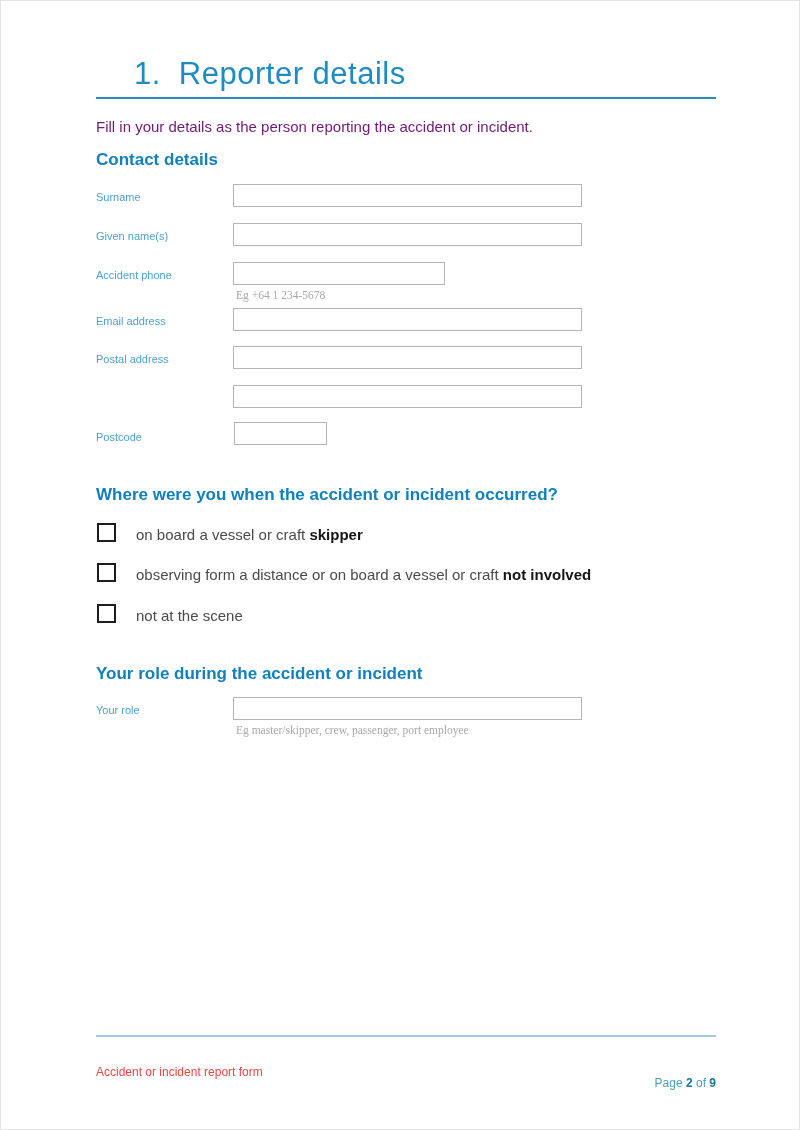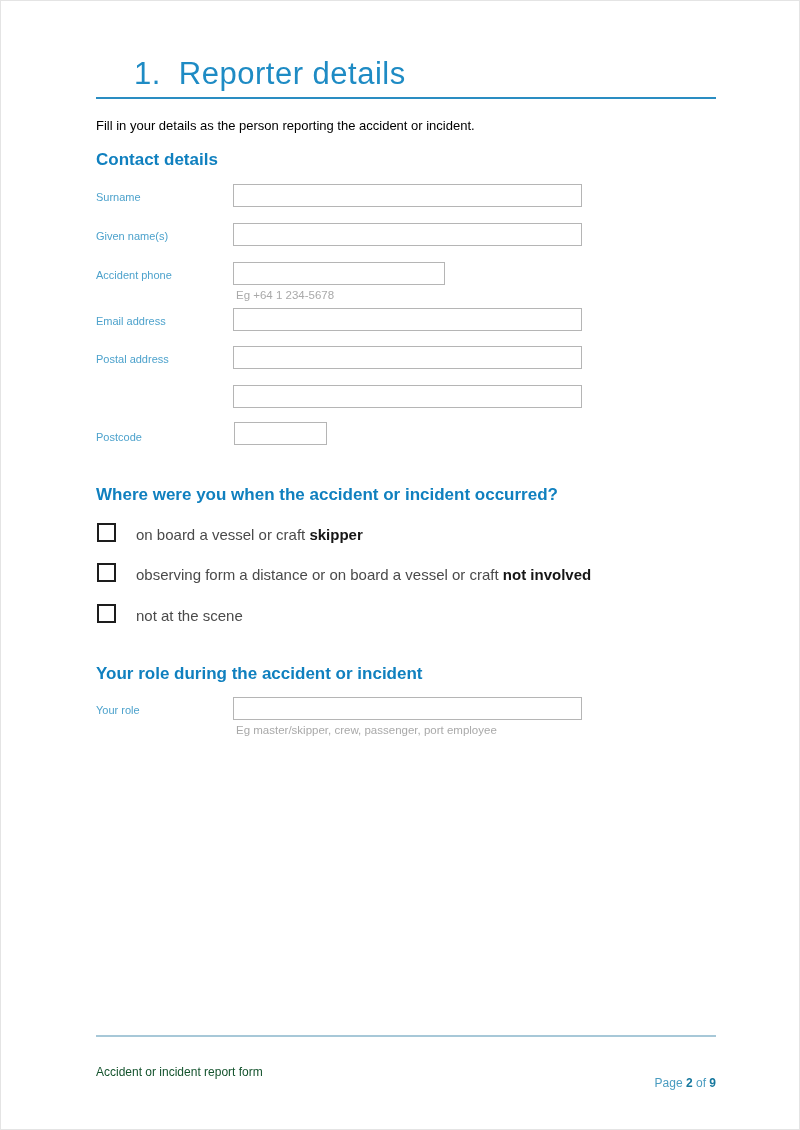--- a/index.html
+++ b/index.html
@@ -28,21 +28,21 @@
     white-space: nowrap;
     margin-left: 38px;
   }
   .doc-title .num { margin-right: 18px; }
   .title-rule {
     top: 96px; left: 0; width: 620px; height: 2px;
     background: #2a8dc2;
   }
   .intro {
     top: 117px; left: 0;
-    font-size: 13px; color: #000000;
+    font-size: 15px; color: #701a75;
   }
   .section-heading {
     font-size: 17px; font-weight: 700;
     color: #1080bf; white-space: nowrap;
   }
   .h-contact { top: 149px; left: 0; }
   .h-where   { top: 484px; left: 0; }
   .h-role    { top: 663px; left: 0; }
 
   .field-label {
@@ -56,21 +56,21 @@
     font-family: "Liberation Sans", sans-serif;
     font-size: 14px; color: #333;
     padding: 0 5px;
     outline: none;
   }
   .w-full  { left: 137px; width: 349px; }
   .w-phone { left: 137px; width: 212px; }
   .w-post  { left: 138px; width: 93px; }
 
   .hint {
-    font-size: 11.5px; color: #a9a9a9; white-space: nowrap;
+    font-size: 11.5px; color: #a9a9a9; white-space: nowrap; font-family: Liberation Serif, serif;
   }
 
   .checkbox {
     position: absolute; left: 1px;
     width: 19px; height: 19px;
     border: 2px solid #1d1d1d;
     background: #ffffff;
     cursor: pointer;
   }
   .check-label {
@@ -78,21 +78,21 @@
     font-size: 15px; color: #4a4a4a; white-space: nowrap;
   }
   .check-label b { color: #161616; font-weight: 700; }
 
   .footer-rule {
     top: 1034px; left: 0; width: 620px; height: 2px;
     background: #a7c8d8;
   }
   .footer-left {
     top: 1064px; left: 0;
-    font-size: 12px; color: #14532d;
+    font-size: 12px; color: #ef4444;
   }
   .footer-right {
     top: 1064px; right: 0;
     font-size: 12px; color: #4a9cc0;
     white-space: nowrap;
     margin-top: 11px;
   }
   .footer-right b { color: #17789e; font-weight: 700; }
 </style>
 </head>

